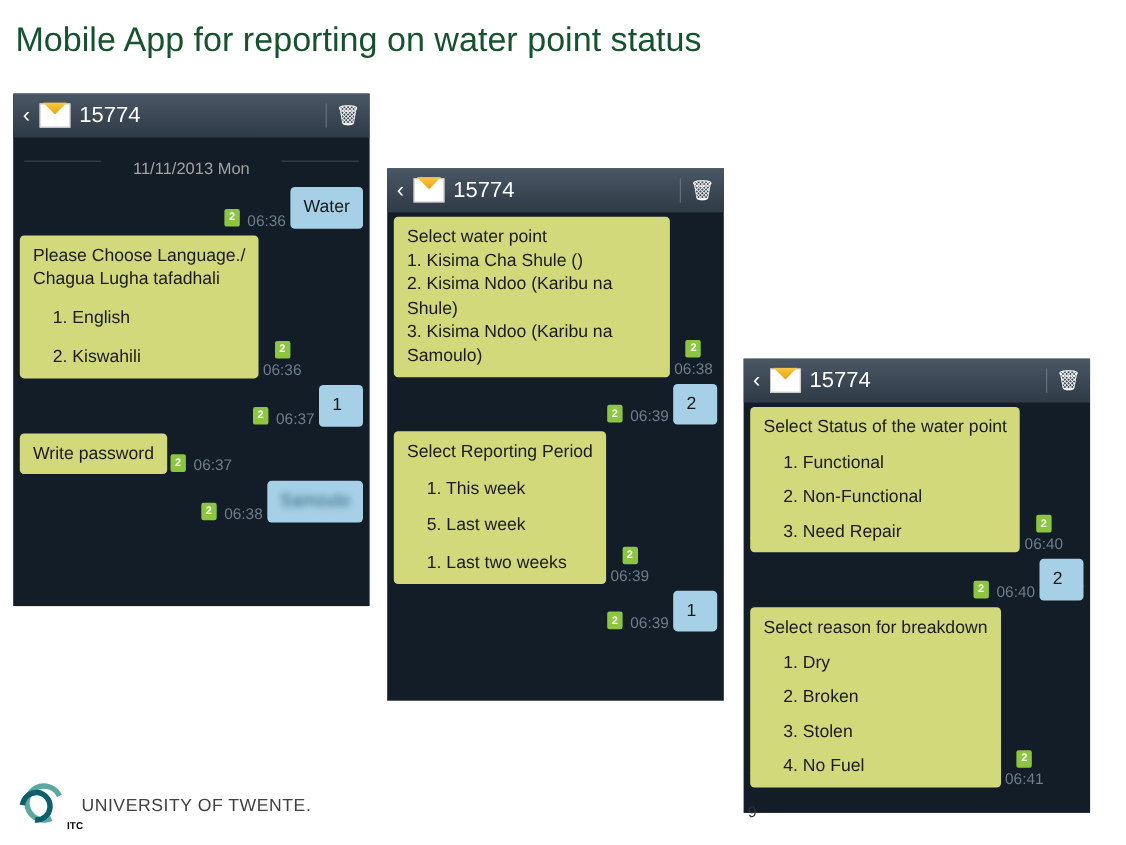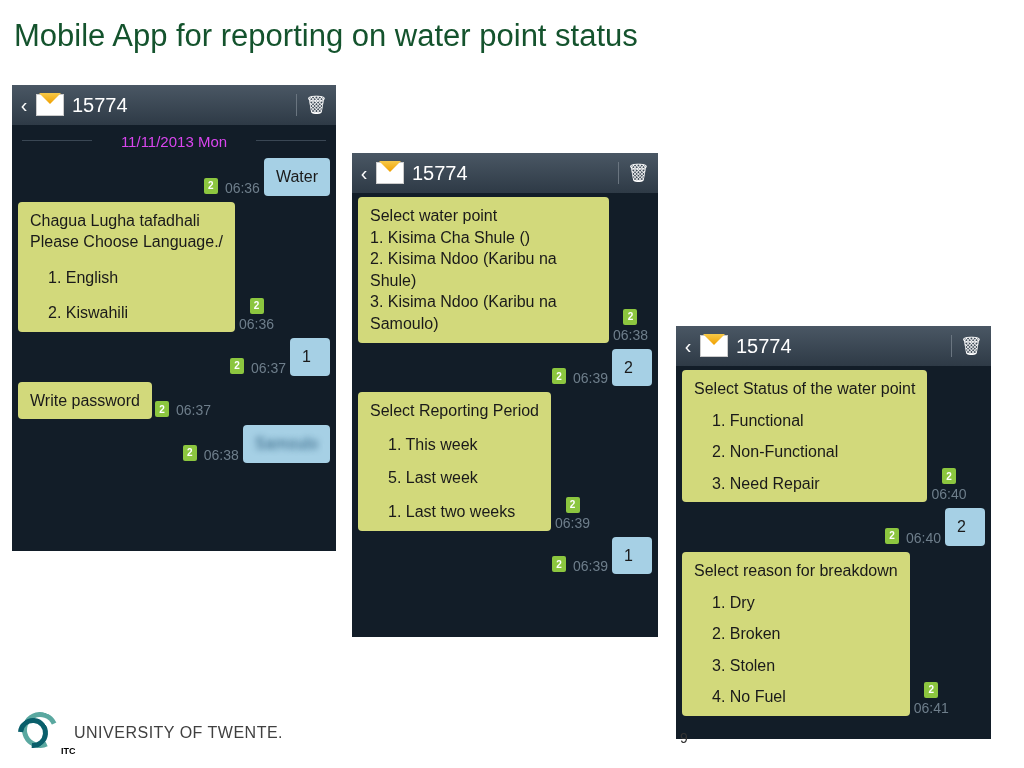--- a/index.html
+++ b/index.html
@@ -55,24 +55,24 @@
     clip-path: polygon(0 0, 100% 0, 50% 100%);
   }
   .statusbar .title { flex: 1; }
   .statusbar .trash {
     width: 40px;
     border-left: 1px solid #6a7580;
     text-align: center;
     font-size: 18px;
   }
   .datebar {
-    color: #d946ef;
+    color: #a3a3a3;
     text-align: center;
     font-size: 15px;
-    padding: 8px 0 4px;
+    padding: 20px 0 4px;
     position: relative;
   }
   .datebar::before, .datebar::after {
     content:"";
     position: absolute;
     top: 50%;
     width: 70px;
     border-top: 1px solid #3a4754;
   }
   .datebar::before { left: 10px; }
@@ -190,22 +190,22 @@
   <div class="body">
 
     <div class="row out">
       <div class="sim">2</div>
       <div class="ts">06:36</div>
       <div class="bubble out">Water</div>
     </div>
 
     <div class="row in">
       <div class="bubble in">
+        <div>Please Choose Language./</div>
         <div>Chagua Lugha tafadhali</div>
-        <div>Please Choose Language./</div>
         <div style="height:14px"></div>
         <div class="indent">1. English</div>
         <div style="height:14px"></div>
         <div class="indent">2. Kiswahili</div>
       </div>
       <div style="display:flex;flex-direction:column;align-items:center;">
         <div class="sim">2</div>
         <div class="ts">06:36</div>
       </div>
     </div>

